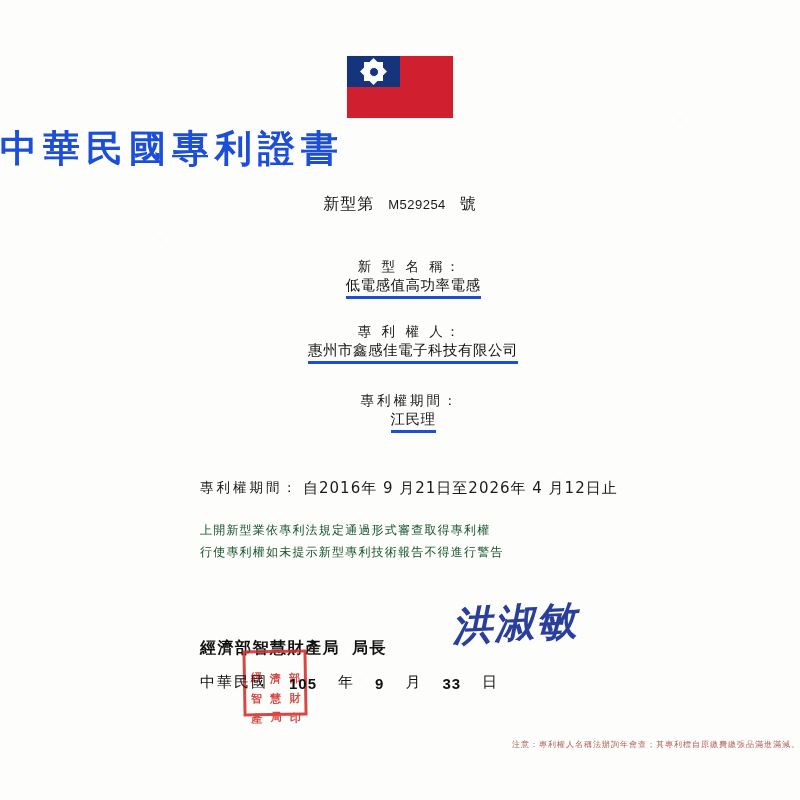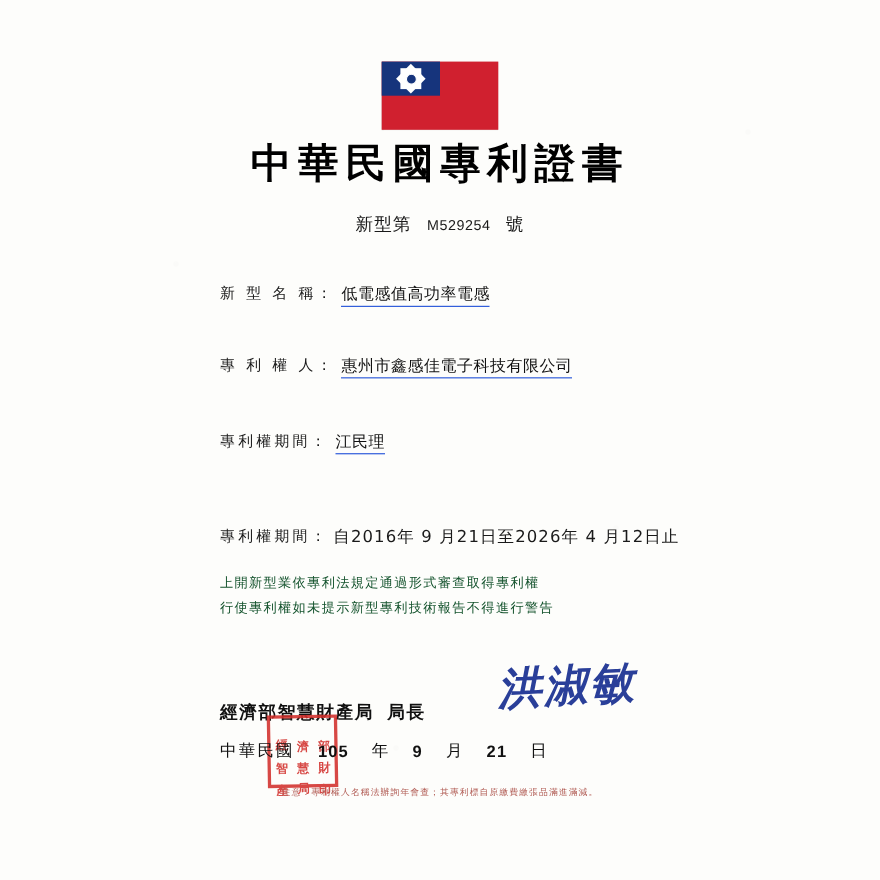--- a/index.html
+++ b/index.html
@@ -93,26 +93,25 @@
     border-radius: 50%;
     box-sizing: border-box;
   }
 
   
   .doc-title {
     position: absolute;
     top: 124px;
     left: 0;
     right: 0;
-    text-align: center;
     font-family: "DejaVu Serif", serif;
     font-weight: bold;
     font-size: 37px;
     letter-spacing: 6px;
-    color: #000000;
+    color: #1d4ed8;
   }
 
   
   .patent-no {
     position: absolute;
     top: 194px;
     left: 0;
     right: 0;
     text-align: center;
     font-size: 16px;
@@ -125,35 +124,36 @@
     font-size: 13px;
     letter-spacing: 0.5px;
   }
 
   
   .field {
     position: absolute;
     left: 200px;
     right: 180px;
     display: flex;
-    align-items: flex-start;
+    align-items: center;
     font-size: 14px;
+    flex-direction: column;
   }
   .field .f-label {
     white-space: nowrap;
     letter-spacing: 3px;
     color: #1a1a1a;
     font-size: 13.5px;
   }
   .field .f-value {
     margin-left: 6px;
     font-size: 14.5px;
     letter-spacing: 0.5px;
     color: #111111;
-    border-bottom: 1px solid #1d4ed8;
+    border-bottom: 3px solid #1d4ed8;
     padding-bottom: 1px;
     flex: 0 1 auto;
   }
 
   .field-name  { top: 258px; }
   .field-owner { top: 323px; }
   .field-author{ top: 392px; }
 
   
   .term-row {
@@ -252,24 +252,24 @@
     display: flex;
     align-items: center;
     justify-content: center;
     font-style: normal;
     writing-mode: vertical-rl;
   }
 
   
   .footer-note {
     position: absolute;
-    bottom: 74px;
+    bottom: 50px;
     left: 0;
     right: 0;
-    text-align: center;
+    text-align: right;
     font-size: 8px;
     letter-spacing: 1px;
     color: #b05a52;
   }
 </style>
 </head>
 <body>
 
 <div class="certificate">
   <div class="paper-texture"></div>
@@ -334,18 +334,18 @@
     <i>局</i>
     <i>印</i>
   </div>
 
   <div class="date-row">
     <span class="era">中華民國</span>
     <span class="num">105</span>
     <span class="unit">年</span>
     <span class="num">9</span>
     <span class="unit">月</span>
-    <span class="num">21</span>
+    <span class="num">33</span>
     <span class="unit">日</span>
   </div>
 
   <div class="footer-note">注意：專利權人名稱法辦詢年會查；其專利標自原繳費繳張品滿進滿減。</div>
 </div>
 
 </body></html>

